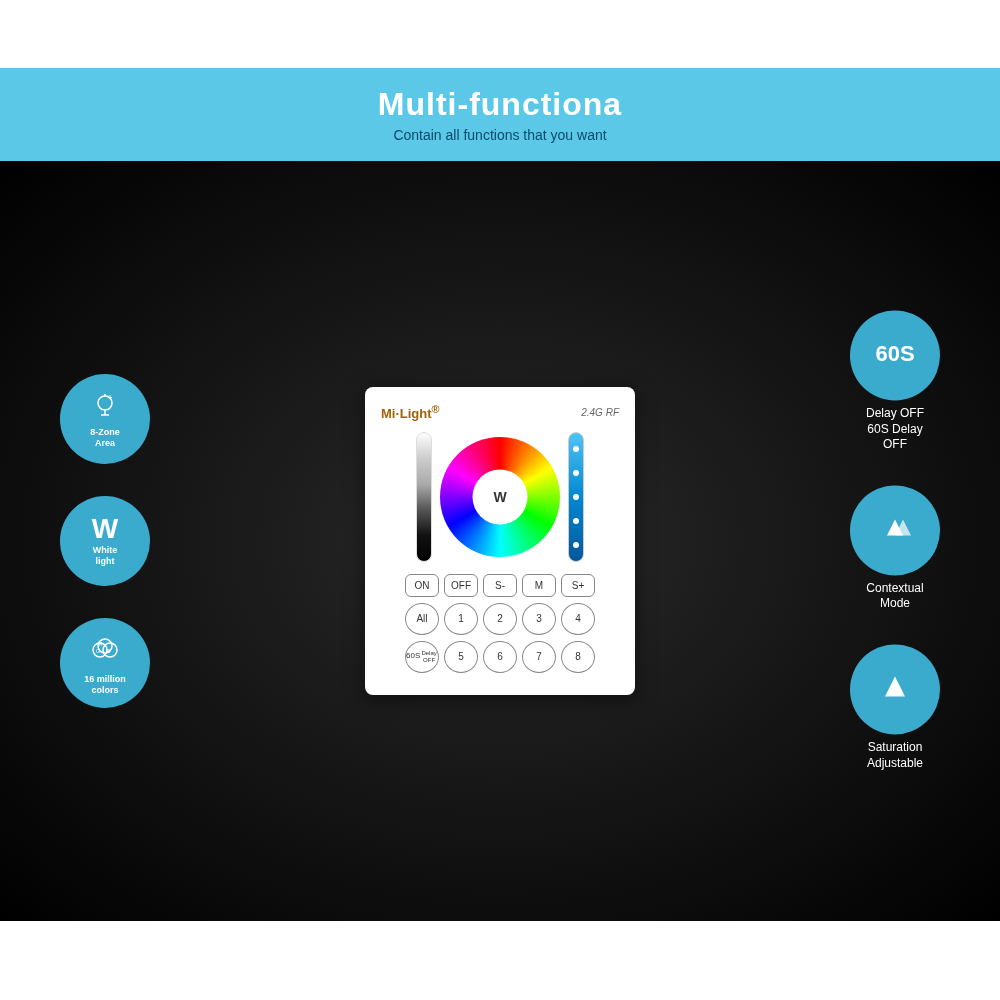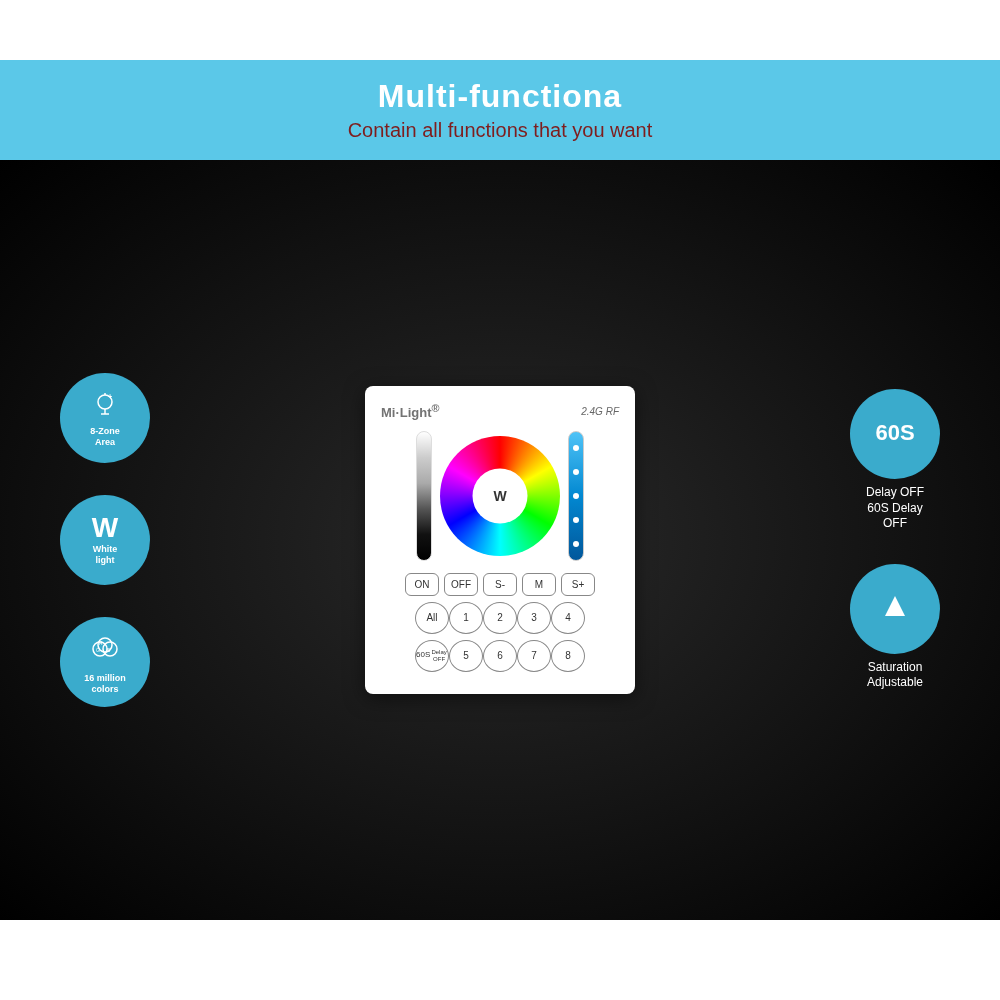--- a/index.html
+++ b/index.html
@@ -15,30 +15,31 @@
     .top-strip {
       height: 60px;
       background: #fff;
     }
 
     
     .header-section {
       background: #5bc8e8;
       padding: 18px 0 18px 0;
       text-align: center;
+      margin-top: 8px;
     }
     .header-section h1 {
       font-size: 32px;
       font-weight: 900;
       color: #fff;
       letter-spacing: 1px;
     }
     .header-section p {
-      font-size: 20px;
-      color: #7f1d1d;
+      font-size: 14px;
+      color: #0c4a6e;
       margin-top: 4px;
     }
 
     
     .main-section {
       background: radial-gradient(ellipse at center, #2a2a2a 0%, #111 60%, #000 100%);
       flex: 1;
       height: 760px;
       position: relative;
       display: flex;
@@ -119,21 +120,21 @@
 
     .remote-header {
       display: flex;
       justify-content: space-between;
       align-items: center;
       margin-bottom: 10px;
     }
     .remote-header .brand {
       font-size: 13px;
       font-weight: bold;
-      color: #737373;
+      color: #a16207;
     }
     .remote-header .freq {
       font-size: 10px;
       color: #666;
       font-style: italic;
     }
 
     .color-wheel-section {
       display: flex;
       align-items: center;
@@ -238,20 +239,21 @@
       width: 32px;
       height: 32px;
       display: flex;
       align-items: center;
       justify-content: center;
       padding: 0;
     }
 
     .num-row {
       display: flex;
+      gap: 5px;
       justify-content: center;
       margin-bottom: 6px;
       align-items: center;
     }
 
     
     .circle-60s {
       font-size: 22px;
       font-weight: bold;
       color: #fff;
@@ -362,20 +364,31 @@
 
   <div class="right-col">
 
     <div class="feature-item">
       <div class="feature-circle">
         <div class="icon-area circle-60s">60S</div>
       </div>
       <div class="caption">Delay OFF<br>60S Delay<br>OFF</div>
     </div>
 
+    <div class="feature-item">
+      <div class="feature-circle">
+        <div class="icon-area">
+          <svg width="36" height="36" viewBox="0 0 36 36" fill="none">
+            <polygon points="10,26 18,10 26,26" fill="white"></polygon>
+            <polygon points="18,26 26,10 34,26" fill="white" opacity="0.7"></polygon>
+          </svg>
+        </div>
+      </div>
+      <div class="caption">Contextual<br>Mode</div>
+    </div>
 
 
     <div class="feature-item">
       <div class="feature-circle">
         <div class="icon-area">
           <svg width="36" height="36" viewBox="0 0 36 36" fill="none">
             <polygon points="18,8 28,28 8,28" fill="white"></polygon>
           </svg>
         </div>
       </div>

